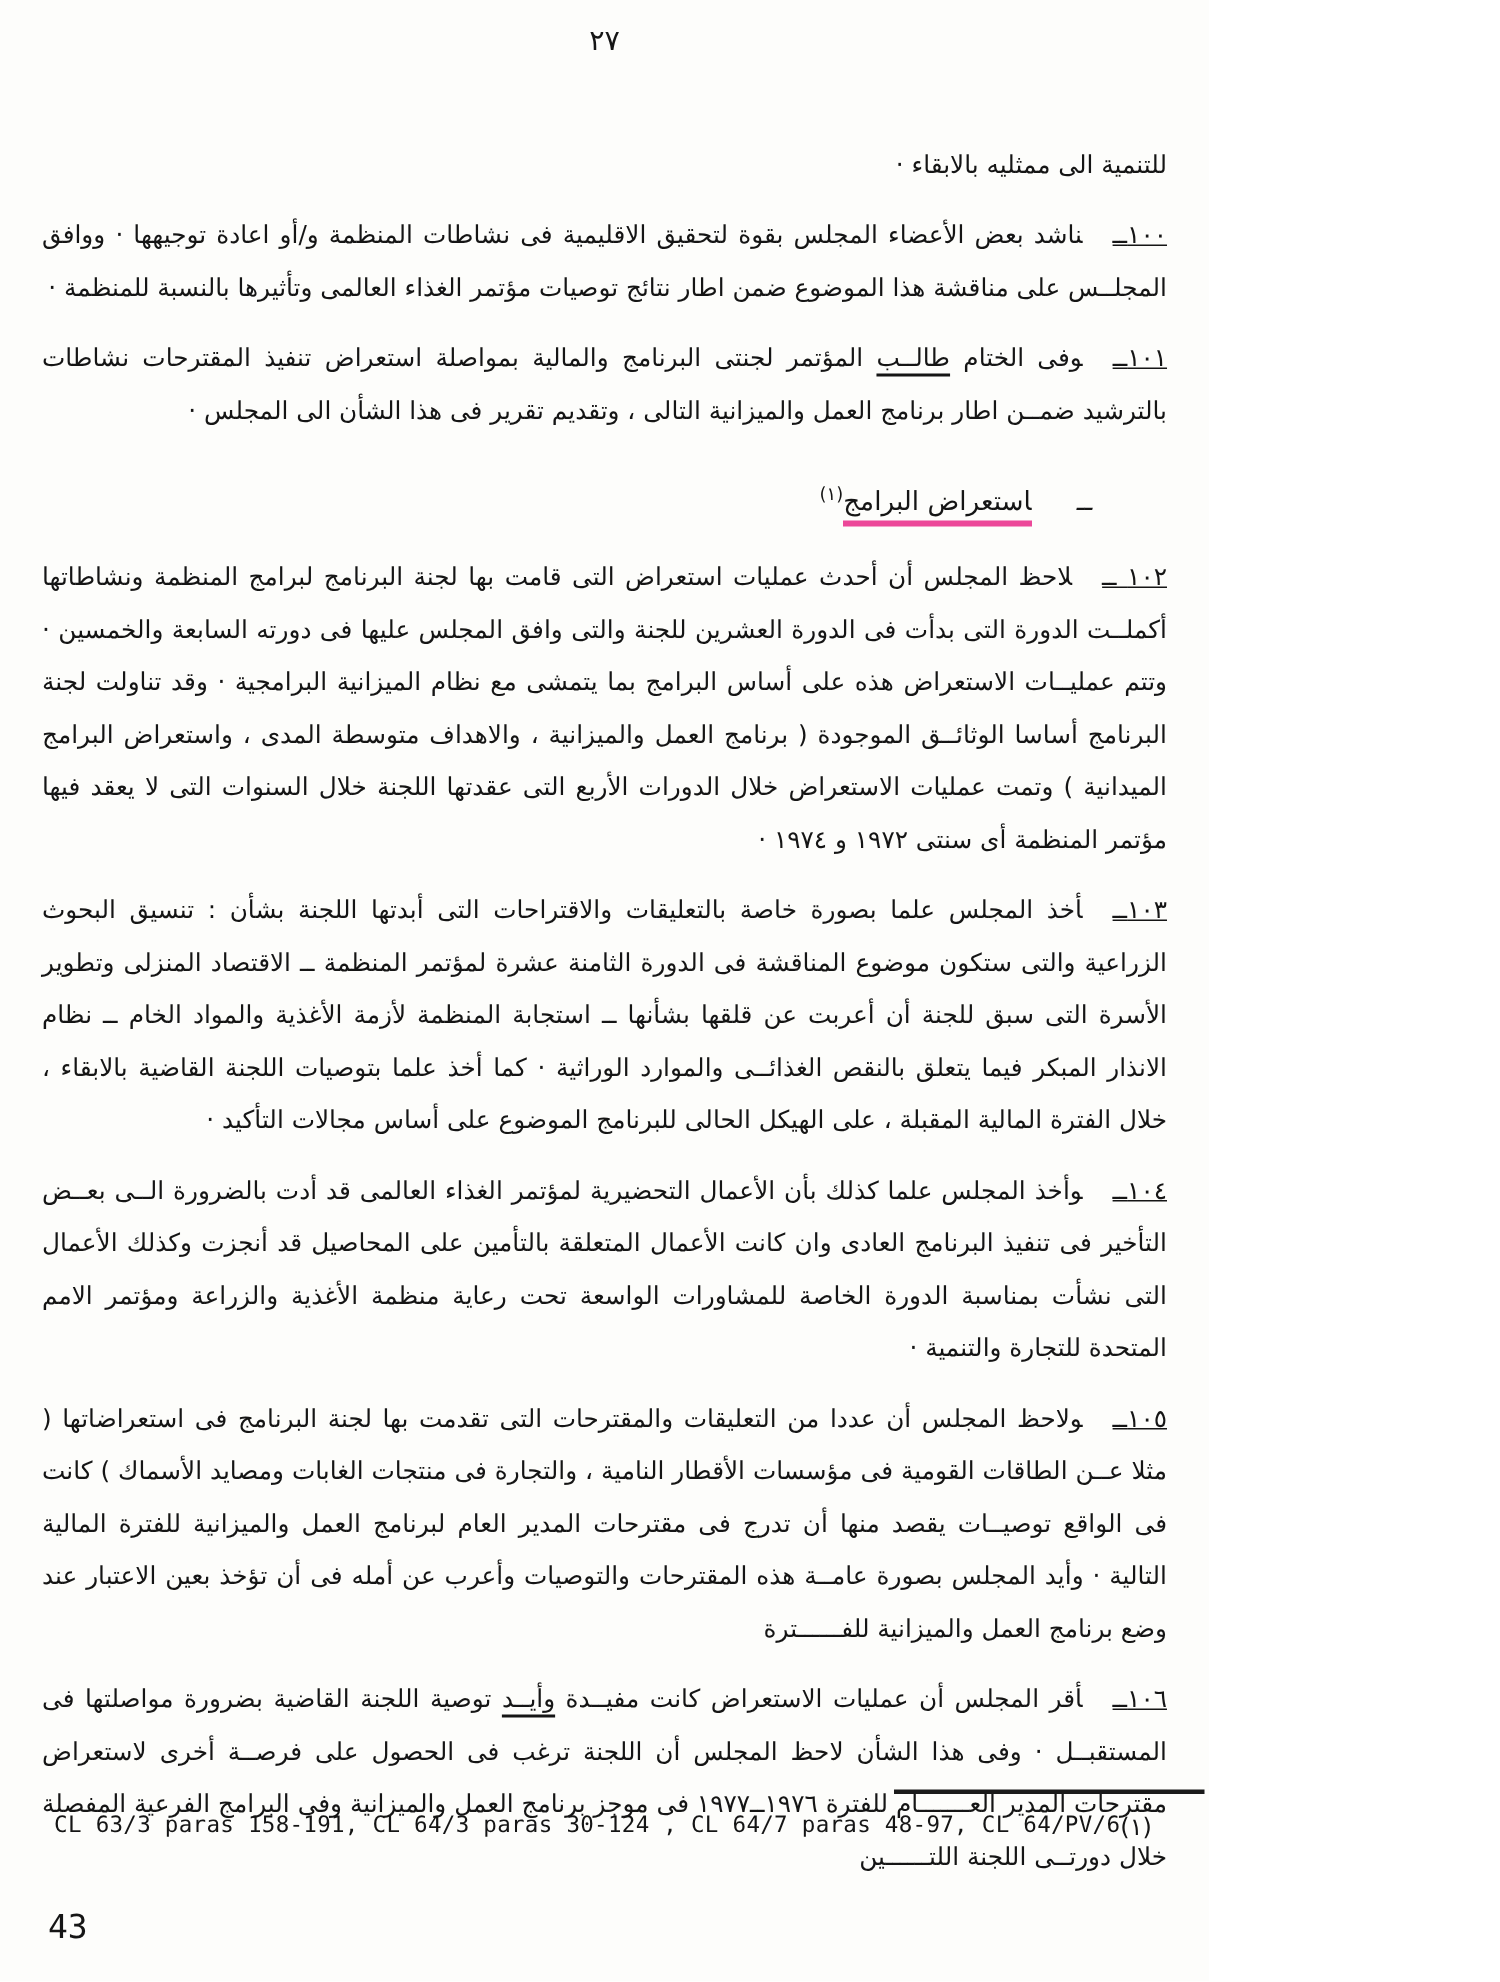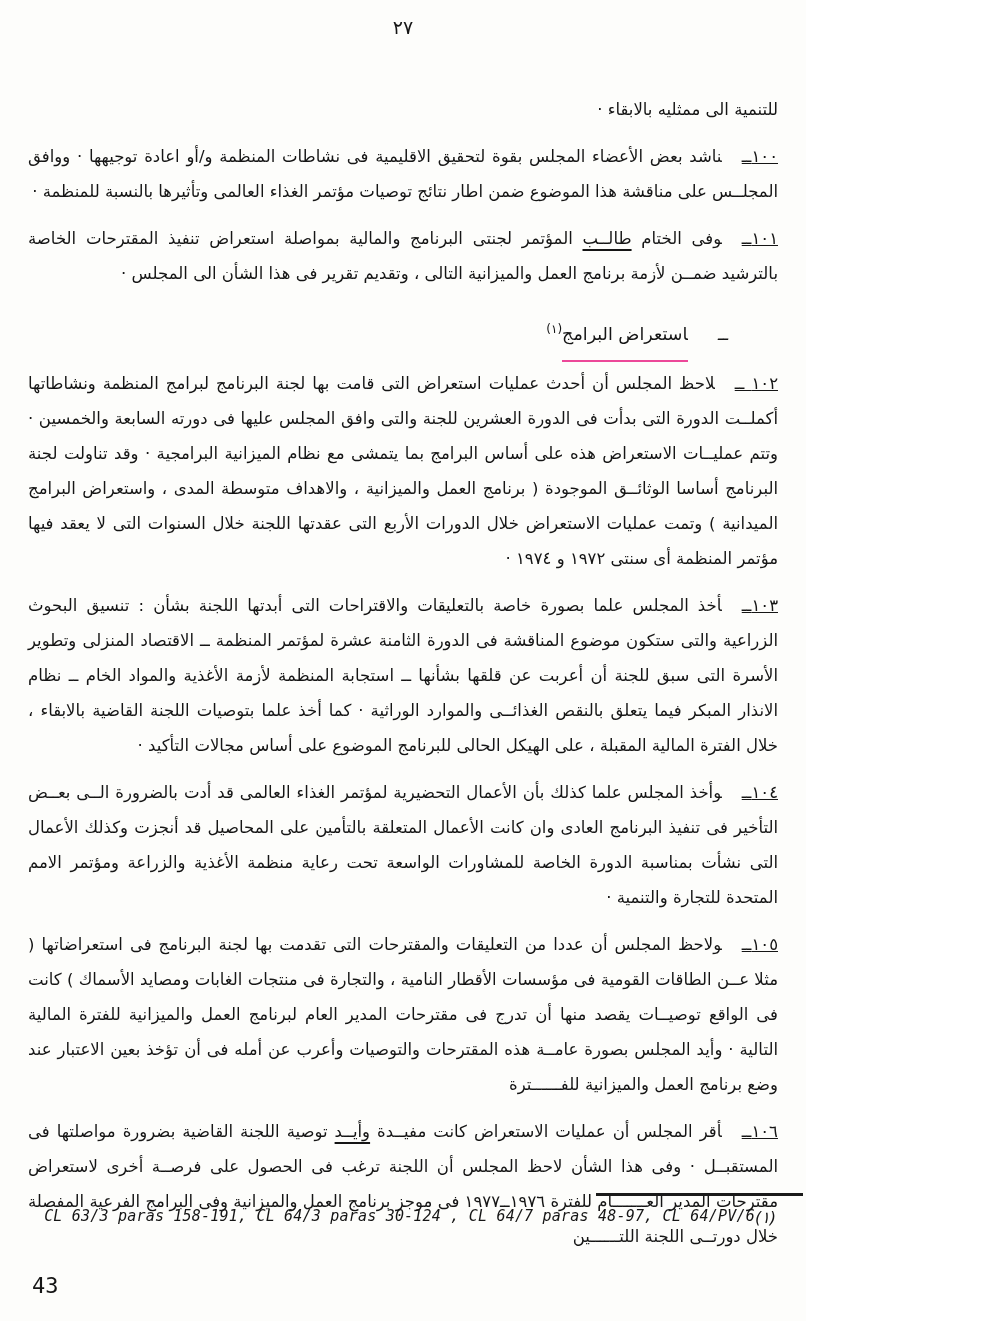--- a/index.html
+++ b/index.html
@@ -26,33 +26,33 @@
   .u{
     text-decoration:underline;
     text-decoration-thickness:2px;
     text-underline-offset:5px;
   }
   .heading{
     margin:18px 0 8px;direction:rtl;text-align:right;
     padding-right:50px;font-size:17.5px;line-height:40px;
   }
   .h-dash{margin-left:30px;font-style:italic;}
-  .h-text{border-bottom:2px solid #ec4899;padding-bottom:16px;}
+  .h-text{border-bottom:4px solid #ec4899;padding-bottom:2px;}
   .h-ref{font-size:12px;margin-left:2px;}
   .date-line{
     direction:rtl;text-align:right;padding-right:352px;
     font-size:16.5px;line-height:32px;margin-top:2px;
   }
   .footnote-rule{
     position:absolute;top:1193px;right:3px;width:207px;
     border-top:3px solid #1a1a1a;height:0;
   }
   .footnote{
     position:absolute;top:1207px;left:28px;right:30px;
-    display:flex;justify-content:flex-end;align-items:flex-start;font-style:italic;
+    display:flex;justify-content:center;align-items:flex-start;
   }
   .fn-text{
     font-family:"DejaVu Sans Mono",monospace;font-size:15px;
     letter-spacing:0.2px;white-space:nowrap;
   }
   .fn-ref{direction:rtl;font-size:16px;padding-top:1px;}
   .bottom-num{
     position:absolute;top:1273px;left:32px;
     font-family:"DejaVu Sans Mono",monospace;font-size:22px;
   }
@@ -63,21 +63,21 @@
 <div class="page">
 
   <div class="top-num">٢٧</div>
 
   <div class="content">
 
     <p class="intro arabic">للتنمية الى ممثليه بالابقاء ·</p>
 
     <p class="para"><span class="pnum">١٠٠ــ</span><span>ناشد بعض الأعضاء المجلس بقوة لتحقيق الاقليمية فى نشاطات المنظمة و/أو اعادة توجيهها · ووافق المجلــس على مناقشة هذا الموضوع ضمن اطار نتائج توصيات مؤتمر الغذاء العالمى وتأثيرها بالنسبة للمنظمة ·</span></p>
 
-    <p class="para"><span class="pnum">١٠١ــ</span><span>وفى الختام </span><span class="u">طالــب</span><span> المؤتمر لجنتى البرنامج والمالية بمواصلة استعراض تنفيذ المقترحات الخاصة بالترشيد ضمــن لأزمة برنامج العمل والميزانية التالى ، وتقديم تقرير فى هذا الشأن الى المجلس ·</span></p>
+    <p class="para"><span class="pnum">١٠١ــ</span><span>وفى الختام </span><span class="u">طالــب</span><span> المؤتمر لجنتى البرنامج والمالية بمواصلة استعراض تنفيذ المقترحات نشاطات بالترشيد ضمــن اطار برنامج العمل والميزانية التالى ، وتقديم تقرير فى هذا الشأن الى المجلس ·</span></p>
 
     <div class="heading"><span class="h-dash">ــ</span><span class="h-text">استعراض البرامج</span><sup class="h-ref">(١)</sup></div>
 
     <p class="para"><span class="pnum">١٠٢ ــ</span><span>لاحظ المجلس أن أحدث عمليات استعراض التى قامت بها لجنة البرنامج لبرامج المنظمة ونشاطاتها أكملــت الدورة التى بدأت فى الدورة العشرين للجنة والتى وافق المجلس عليها فى دورته السابعة والخمسين · وتتم عمليــات الاستعراض هذه على أساس البرامج بما يتمشى مع نظام الميزانية البرامجية · وقد تناولت لجنة البرنامج أساسا الوثائــق الموجودة ( برنامج العمل والميزانية ، والاهداف متوسطة المدى ، واستعراض البرامج الميدانية ) وتمت عمليات الاستعراض خلال الدورات الأربع التى عقدتها اللجنة خلال السنوات التى لا يعقد فيها مؤتمر المنظمة أى سنتى ١٩٧٢ و ١٩٧٤ ·</span></p>
 
     <p class="para"><span class="pnum">١٠٣ــ</span><span>أخذ المجلس علما بصورة خاصة بالتعليقات والاقتراحات التى أبدتها اللجنة بشأن : تنسيق البحوث الزراعية والتى ستكون موضوع المناقشة فى الدورة الثامنة عشرة لمؤتمر المنظمة ــ الاقتصاد المنزلى وتطوير الأسرة التى سبق للجنة أن أعربت عن قلقها بشأنها ــ استجابة المنظمة لأزمة الأغذية والمواد الخام ــ نظام الانذار المبكر فيما يتعلق بالنقص الغذائــى والموارد الوراثية · كما أخذ علما بتوصيات اللجنة القاضية بالابقاء ، خلال الفترة المالية المقبلة ، على الهيكل الحالى للبرنامج الموضوع على أساس مجالات التأكيد ·</span></p>
 
     <p class="para"><span class="pnum">١٠٤ــ</span><span>وأخذ المجلس علما كذلك بأن الأعمال التحضيرية لمؤتمر الغذاء العالمى قد أدت بالضرورة الــى بعــض التأخير فى تنفيذ البرنامج العادى وان كانت الأعمال المتعلقة بالتأمين على المحاصيل قد أنجزت وكذلك الأعمال التى نشأت بمناسبة الدورة الخاصة للمشاورات الواسعة تحت رعاية منظمة الأغذية والزراعة ومؤتمر الامم المتحدة للتجارة والتنمية ·</span></p>
 
     <p class="para"><span class="pnum">١٠٥ــ</span><span>ولاحظ المجلس أن عددا من التعليقات والمقترحات التى تقدمت بها لجنة البرنامج فى استعراضاتها ( مثلا عــن الطاقات القومية فى مؤسسات الأقطار النامية ، والتجارة فى منتجات الغابات ومصايد الأسماك ) كانت فى الواقع توصيــات يقصد منها أن تدرج فى مقترحات المدير العام لبرنامج العمل والميزانية للفترة المالية التالية · وأيد المجلس بصورة عامــة هذه المقترحات والتوصيات وأعرب عن أمله فى أن تؤخذ بعين الاعتبار عند وضع برنامج العمل والميزانية للفــــــترة</span></p>

